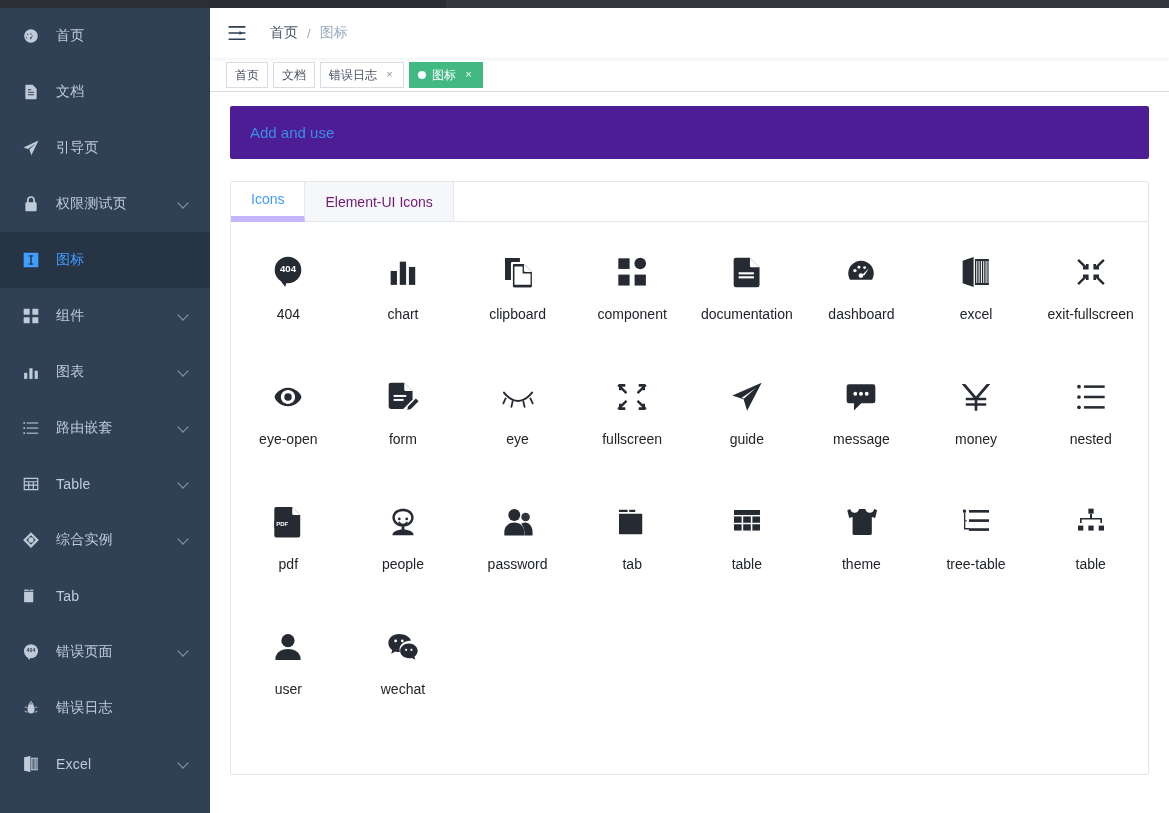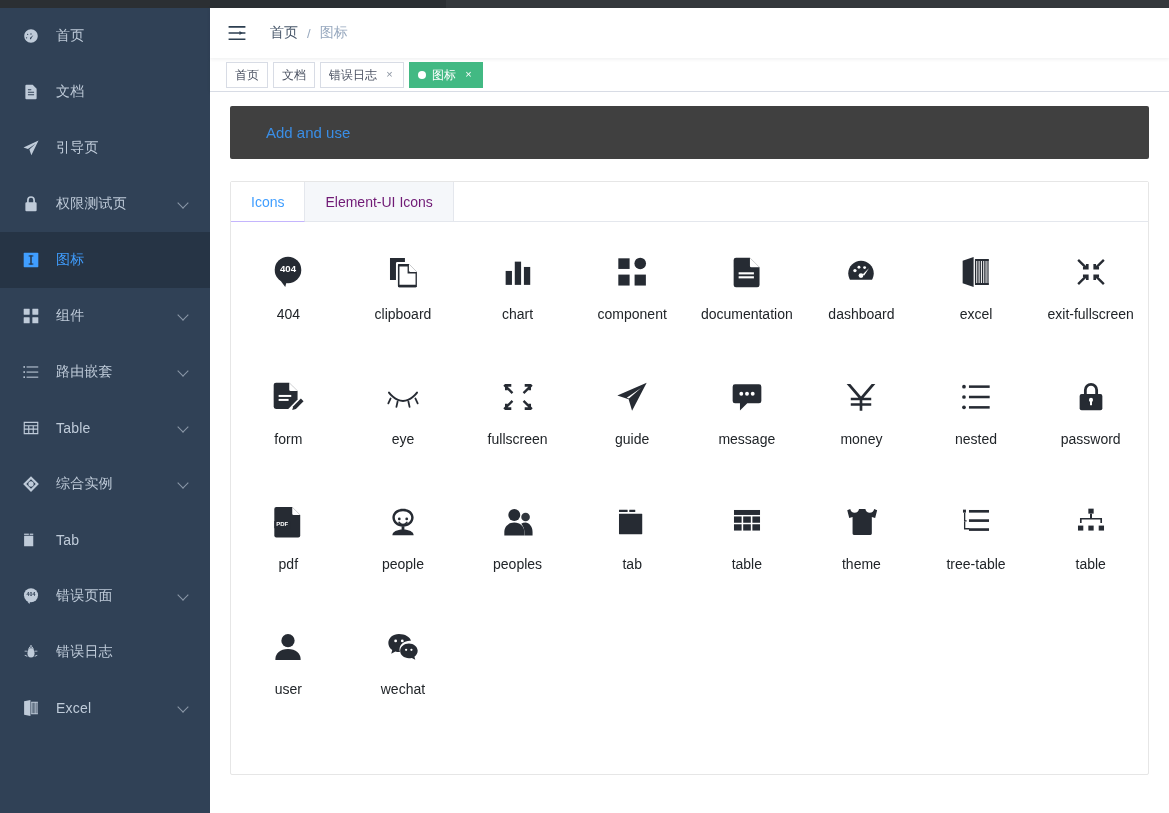--- a/index.html
+++ b/index.html
@@ -94,42 +94,42 @@
   }
   .tag .tag-close {
     margin-left: 7px; font-size: 11px; color: #8a93a0; line-height: 1;
     width: 11px; text-align: center;
   }
   .tag.active .tag-close { color: #fff; }
 
   .app-main { padding: 14px 0 0 0; background: #fff; height: 721px; }
 
   .notice {
-    margin: 0 20px 0 20px; background: #404040; color: #3a8ee6;
-    font-size: 15px; padding: 18px 36px; border-radius: 2px;
+    margin: 0 20px 0 20px; background: #4c1d95; color: #3a8ee6;
+    font-size: 15px; padding: 18px 20px; border-radius: 2px;
   }
   .notice a { color: #3a8ee6; text-decoration: none; }
 
   .card {
     margin: 22px 20px 0 20px; border: 1px solid #e6e6e6;
     background: #fff; border-radius: 2px;
   }
   .el-tabs-header {
     height: 40px; border-bottom: 1px solid #e4e7ed;
     display: flex; align-items: stretch; background: #fff;
   }
   .el-tab {
     display: flex; align-items: center; justify-content: center;
     padding: 0 20px; font-size: 14px; color: #701a75;
     background: #f5f7fa; border-right: 1px solid #e4e7ed;
     cursor: pointer; position: relative;
   }
   .el-tab:first-child { border-left: none; }
   .el-tab.active {
-    background: #fff; color: #409eff; border-bottom: 1px solid #c4b5fd;
+    background: #fff; color: #409eff; border-bottom: 6px solid #c4b5fd;
     margin-bottom: -1px;
   }
 
   .icons-grid {
     display: grid; grid-template-columns: repeat(8, 1fr);
     padding: 28px 0 24px 0;
   }
   .icon-cell {
     display: flex; flex-direction: column; align-items: center;
     justify-content: flex-start; height: 125px; cursor: pointer;
@@ -202,20 +202,31 @@
         <div class="menu-item">
           <span class="menu-ico">
             <svg viewBox="0 0 1024 1024">
               <rect x="96" y="96" width="340" height="340" rx="20"></rect>
               <rect x="588" y="96" width="340" height="340" rx="20"></rect>
               <rect x="96" y="588" width="340" height="340" rx="20"></rect>
               <rect x="588" y="588" width="340" height="340" rx="20"></rect>
             </svg>
           </span>
           <span class="menu-label">组件</span>
+          <span class="menu-arrow"></span>
+        </div>
+        <div class="menu-item">
+          <span class="menu-ico">
+            <svg viewBox="0 0 1024 1024">
+              <rect x="120" y="560" width="180" height="344"></rect>
+              <rect x="420" y="300" width="180" height="604"></rect>
+              <rect x="720" y="440" width="180" height="464"></rect>
+            </svg>
+          </span>
+          <span class="menu-label">图表</span>
           <span class="menu-arrow"></span>
         </div>
         <div class="menu-item">
           <span class="menu-ico">
             <svg viewBox="0 0 1024 1024">
               <rect x="80" y="180" width="90" height="90"></rect>
               <rect x="260" y="196" width="664" height="60"></rect>
               <rect x="80" y="470" width="90" height="90"></rect>
               <rect x="260" y="486" width="664" height="60"></rect>
               <rect x="80" y="760" width="90" height="90"></rect>
@@ -361,38 +372,38 @@
                   <circle cx="512" cy="450" r="400"></circle>
                   <path d="M300 790l130 170 50-190z"></path>
                   <text x="512" y="510" font-size="290" text-anchor="middle" fill="#ffffff" font-family="sans-serif" font-weight="bold">404</text>
                 </svg>
               </div>
               <div class="icon-name">404</div>
             </div>
             <div class="icon-cell">
               <div class="icon-glyph" style="color: rgb(38, 43, 51);">
                 <svg viewBox="0 0 1024 1024">
+                  <rect x="140" y="480" width="190" height="420"></rect>
+                  <rect x="415" y="200" width="190" height="700"></rect>
+                  <rect x="690" y="360" width="190" height="540"></rect>
+                </svg>
+              </div>
+              <div class="icon-name">chart</div>
+            </div>
+            <div class="icon-cell">
+              <div class="icon-glyph" style="color: rgb(38, 43, 51);">
+                <svg viewBox="0 0 1024 1024">
                   <path d="M120 90h450v120H340a40 40 0 00-40 40v500H120V90z"></path>
                   <path d="M360 270h330l240 240v424a40 40 0 01-40 40H400a40 40 0 01-40-40V310a40 40 0 0140-40z"></path>
                   <path d="M690 270l240 240H730a40 40 0 01-40-40V270z" fill="#fff"></path>
                   <path d="M400 310h290v200h240v424H400V310z" fill="#fff"></path>
                   <path d="M360 270h330v240h240v424a40 40 0 01-40 40H400a40 40 0 01-40-40V310a40 40 0 0140-40zm40 80v544h490V560H650V350H400z"></path>
                 </svg>
               </div>
               <div class="icon-name">clipboard</div>
-            </div>
-            <div class="icon-cell">
-              <div class="icon-glyph" style="color: rgb(38, 43, 51);">
-                <svg viewBox="0 0 1024 1024">
-                  <rect x="140" y="480" width="190" height="420"></rect>
-                  <rect x="415" y="200" width="190" height="700"></rect>
-                  <rect x="690" y="360" width="190" height="540"></rect>
-                </svg>
-              </div>
-              <div class="icon-name">chart</div>
             </div>
             <div class="icon-cell">
               <div class="icon-glyph" style="color: rgb(38, 43, 51);">
                 <svg viewBox="0 0 1024 1024">
                   <rect x="100" y="100" width="340" height="320"></rect>
                   <circle cx="760" cy="255" r="175"></circle>
                   <rect x="100" y="590" width="340" height="330"></rect>
                   <rect x="590" y="590" width="340" height="330"></rect>
                 </svg>
               </div>
@@ -444,20 +455,29 @@
                 <svg viewBox="0 0 1024 1024">
                   <path d="M150 120l250 250-50 50L100 170zM874 120L624 370l50 50L924 170zM150 904l250-250-50-50L100 854zM874 904L624 654l50-50L924 854z"></path>
                   <path d="M440 270v170H270v-80h90v-90zM584 270v170h170v-80h-90v-90zM440 754V584H270v80h90v90zM584 754V584h170v80h-90v90z"></path>
                 </svg>
               </div>
               <div class="icon-name">exit-fullscreen</div>
             </div>
             <div class="icon-cell">
               <div class="icon-glyph" style="color: rgb(38, 43, 51);">
                 <svg viewBox="0 0 1024 1024">
+                  <path d="M512 230C290 230 110 420 110 512s180 282 402 282 402-190 402-282-180-282-402-282zm0 490c-118 0-214-93-214-208s96-208 214-208 214 93 214 208-96 208-214 208z"></path>
+                  <circle cx="512" cy="512" r="112"></circle>
+                </svg>
+              </div>
+              <div class="icon-name">eye-open</div>
+            </div>
+            <div class="icon-cell">
+              <div class="icon-glyph" style="color: rgb(38, 43, 51);">
+                <svg viewBox="0 0 1024 1024">
                   <path d="M150 80h400l250 250v260L520 870H150a70 70 0 01-70-70V150a70 70 0 0170-70z"></path>
                   <path d="M550 80l250 250H590a40 40 0 01-40-40V80z" fill="#fff"></path>
                   <rect x="230" y="450" width="380" height="60" fill="#fff"></rect>
                   <rect x="230" y="570" width="300" height="60" fill="#fff"></rect>
                   <path d="M900 560l80 80-230 230-110 30 30-110z"></path>
                 </svg>
               </div>
               <div class="icon-name">form</div>
             </div>
             <div class="icon-cell">
@@ -514,31 +534,20 @@
                   <rect x="300" y="474" width="624" height="76"></rect>
                   <circle cx="150" cy="824" r="56"></circle>
                   <rect x="300" y="786" width="624" height="76"></rect>
                 </svg>
               </div>
               <div class="icon-name">nested</div>
             </div>
             <div class="icon-cell">
               <div class="icon-glyph" style="color: rgb(38, 43, 51);">
                 <svg viewBox="0 0 1024 1024">
-                  <path d="M300 420V300a212 212 0 01424 0v120h-84V300a128 128 0 00-256 0v120h-84z"></path>
-                  <rect x="170" y="420" width="684" height="490" rx="60"></rect>
-                  <circle cx="512" cy="600" r="62" fill="#fff"></circle>
-                  <rect x="482" y="620" width="60" height="140" fill="#fff"></rect>
-                </svg>
-              </div>
-              <div class="icon-name">password</div>
-            </div>
-            <div class="icon-cell">
-              <div class="icon-glyph" style="color: rgb(38, 43, 51);">
-                <svg viewBox="0 0 1024 1024">
                   <path d="M160 60h480l240 240v620a60 60 0 01-60 60H160a60 60 0 01-60-60V120a60 60 0 0160-60z"></path>
                   <path d="M640 60l240 240H680a40 40 0 01-40-40V60z" fill="#fff"></path>
                   <rect x="100" y="480" width="480" height="220" rx="10"></rect>
                   <text x="340" y="645" font-size="180" text-anchor="middle" fill="#fff" font-family="sans-serif" font-weight="bold">PDF</text>
                 </svg>
               </div>
               <div class="icon-name">pdf</div>
             </div>
             <div class="icon-cell">
               <div class="icon-glyph" style="color: rgb(38, 43, 51);">
@@ -555,21 +564,21 @@
             </div>
             <div class="icon-cell">
               <div class="icon-glyph" style="color: rgb(38, 43, 51);">
                 <svg viewBox="0 0 1024 1024">
                   <circle cx="400" cy="300" r="180"></circle>
                   <path d="M400 530c-180 0-300 120-300 280v110h600V810c0-160-120-280-300-280z"></path>
                   <circle cx="740" cy="360" r="130" opacity="0.95"></circle>
                   <path d="M740 530c-50 0-95 12-132 34 60 66 96 152 96 246v110h246V810c0-160-110-280-210-280z"></path>
                 </svg>
               </div>
-              <div class="icon-name">peoples</div>
+              <div class="icon-name">password</div>
             </div>
             <div class="icon-cell">
               <div class="icon-glyph" style="color: rgb(38, 43, 51);">
                 <svg viewBox="0 0 1024 1024">
                   <rect x="120" y="140" width="260" height="70" rx="8"></rect>
                   <rect x="430" y="140" width="180" height="70" rx="8"></rect>
                   <rect x="120" y="260" width="700" height="620" rx="14"></rect>
                 </svg>
               </div>
               <div class="icon-name">tab</div>

